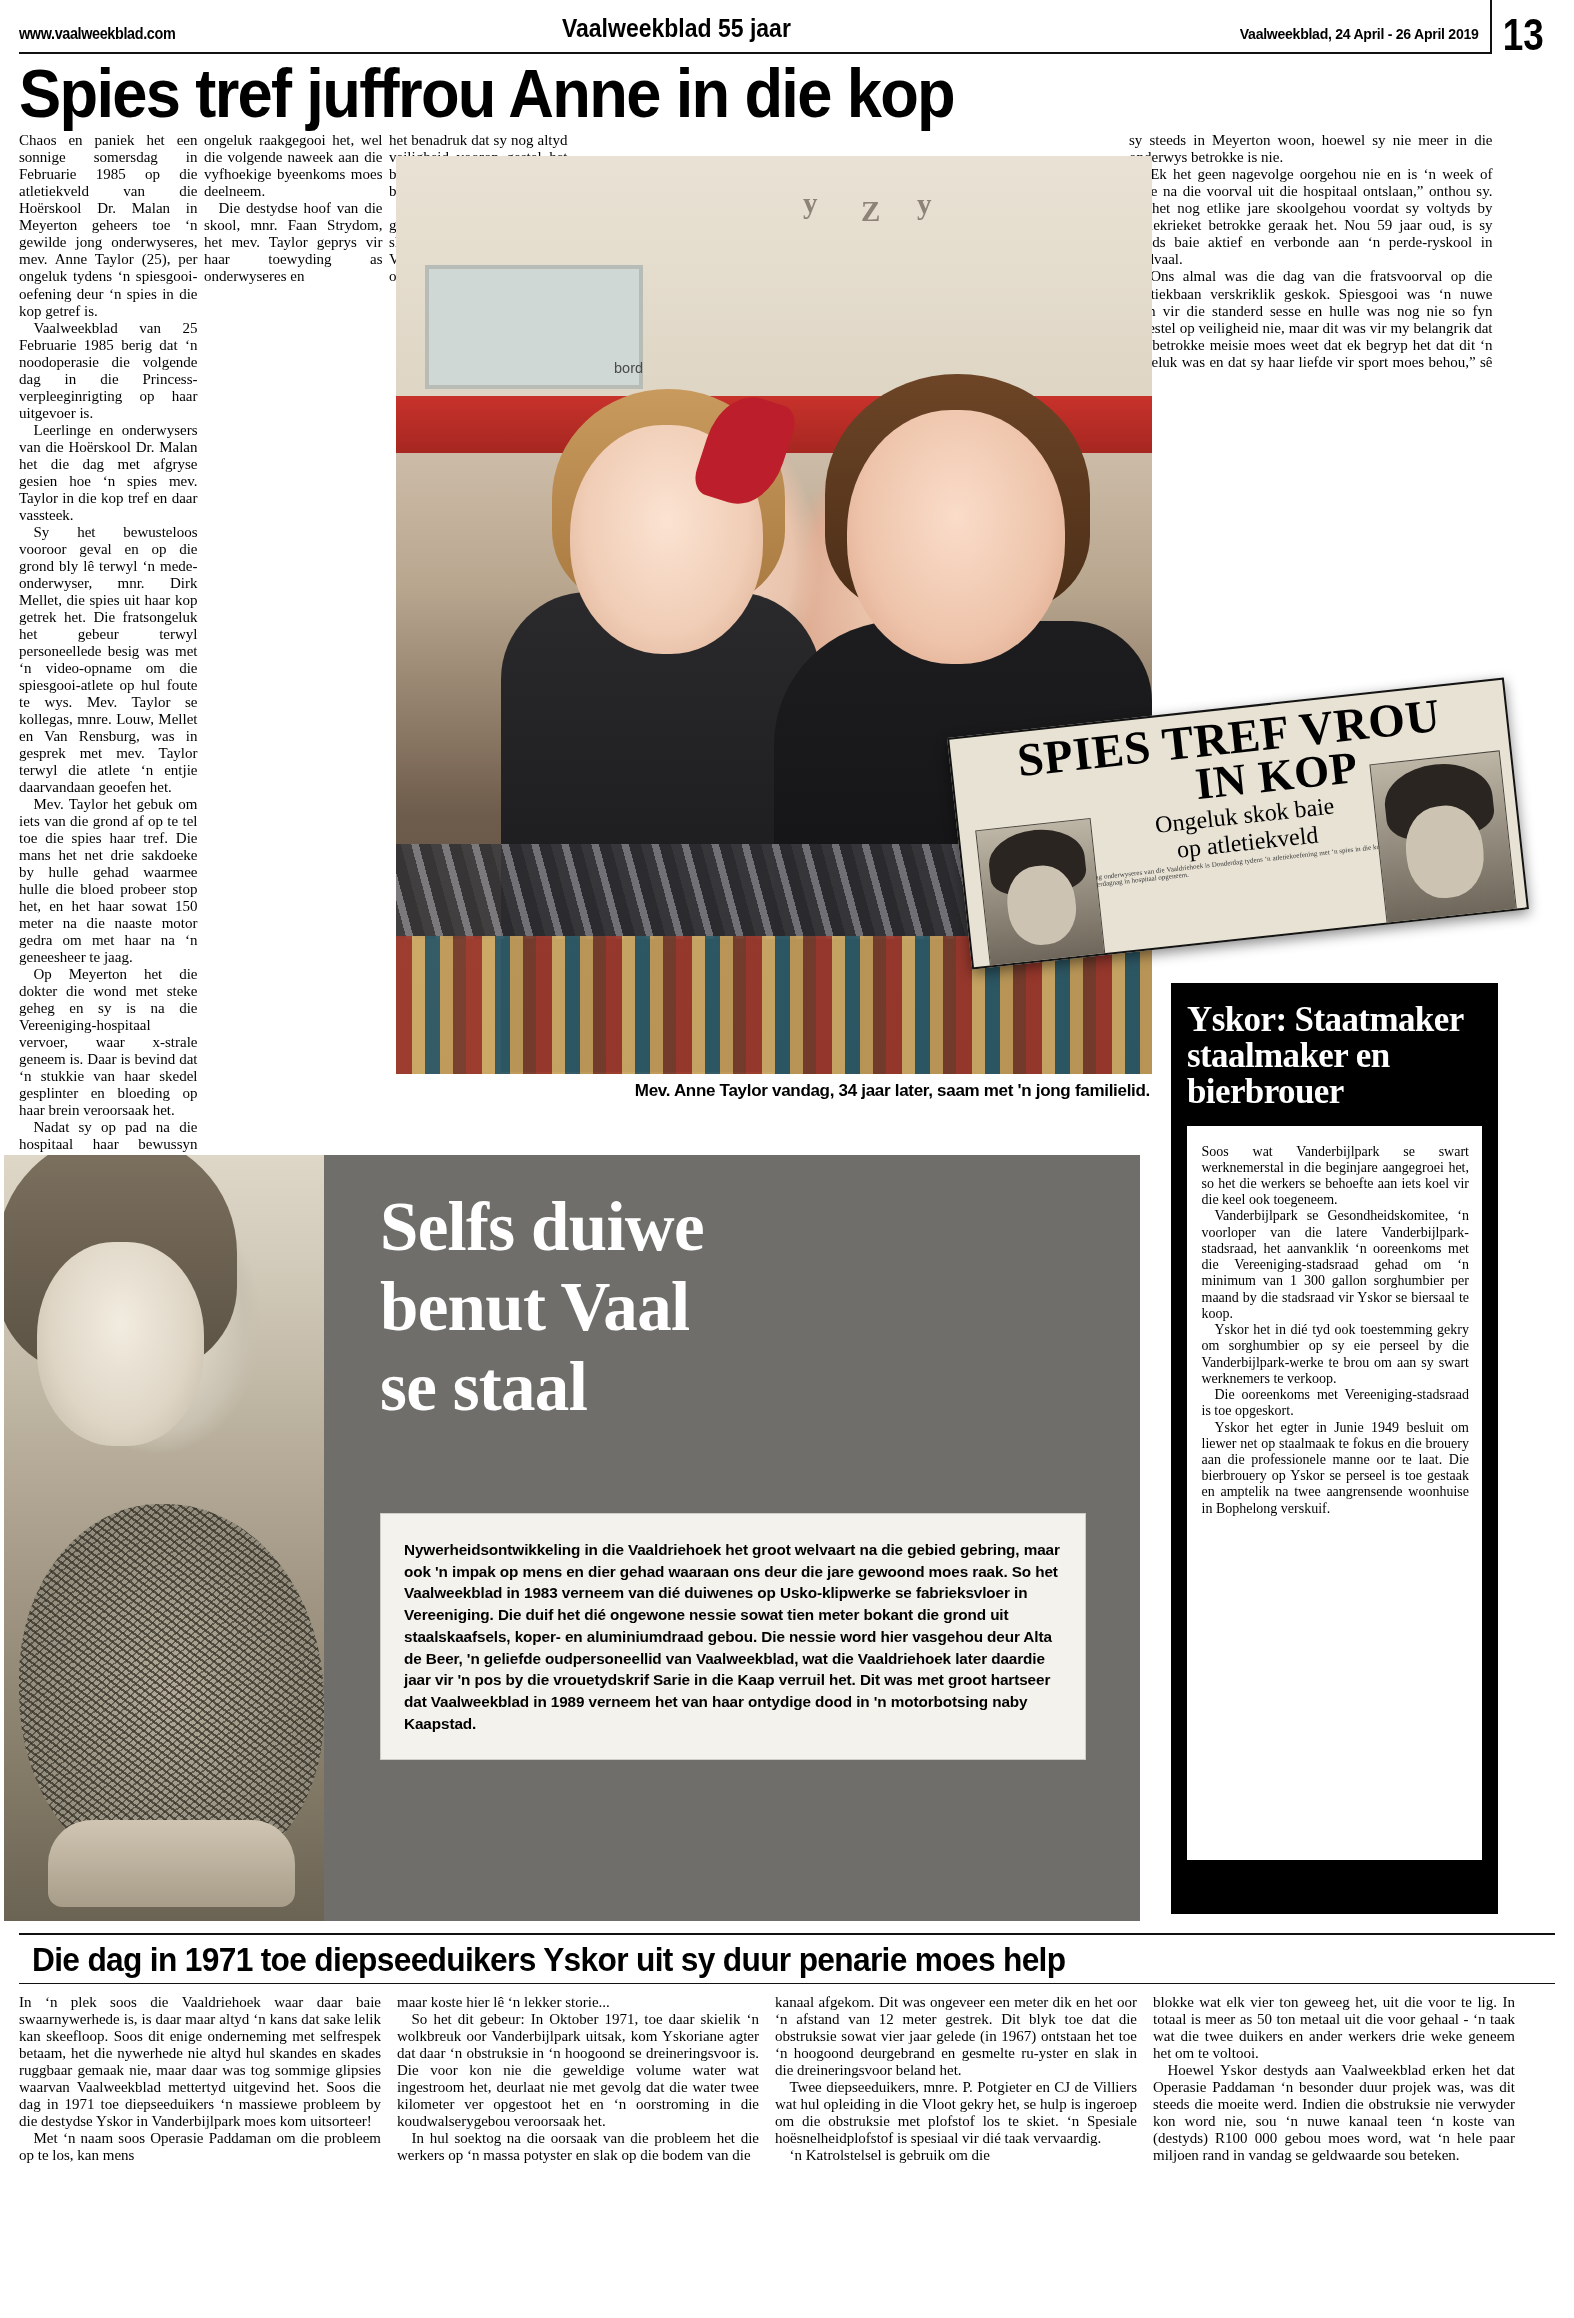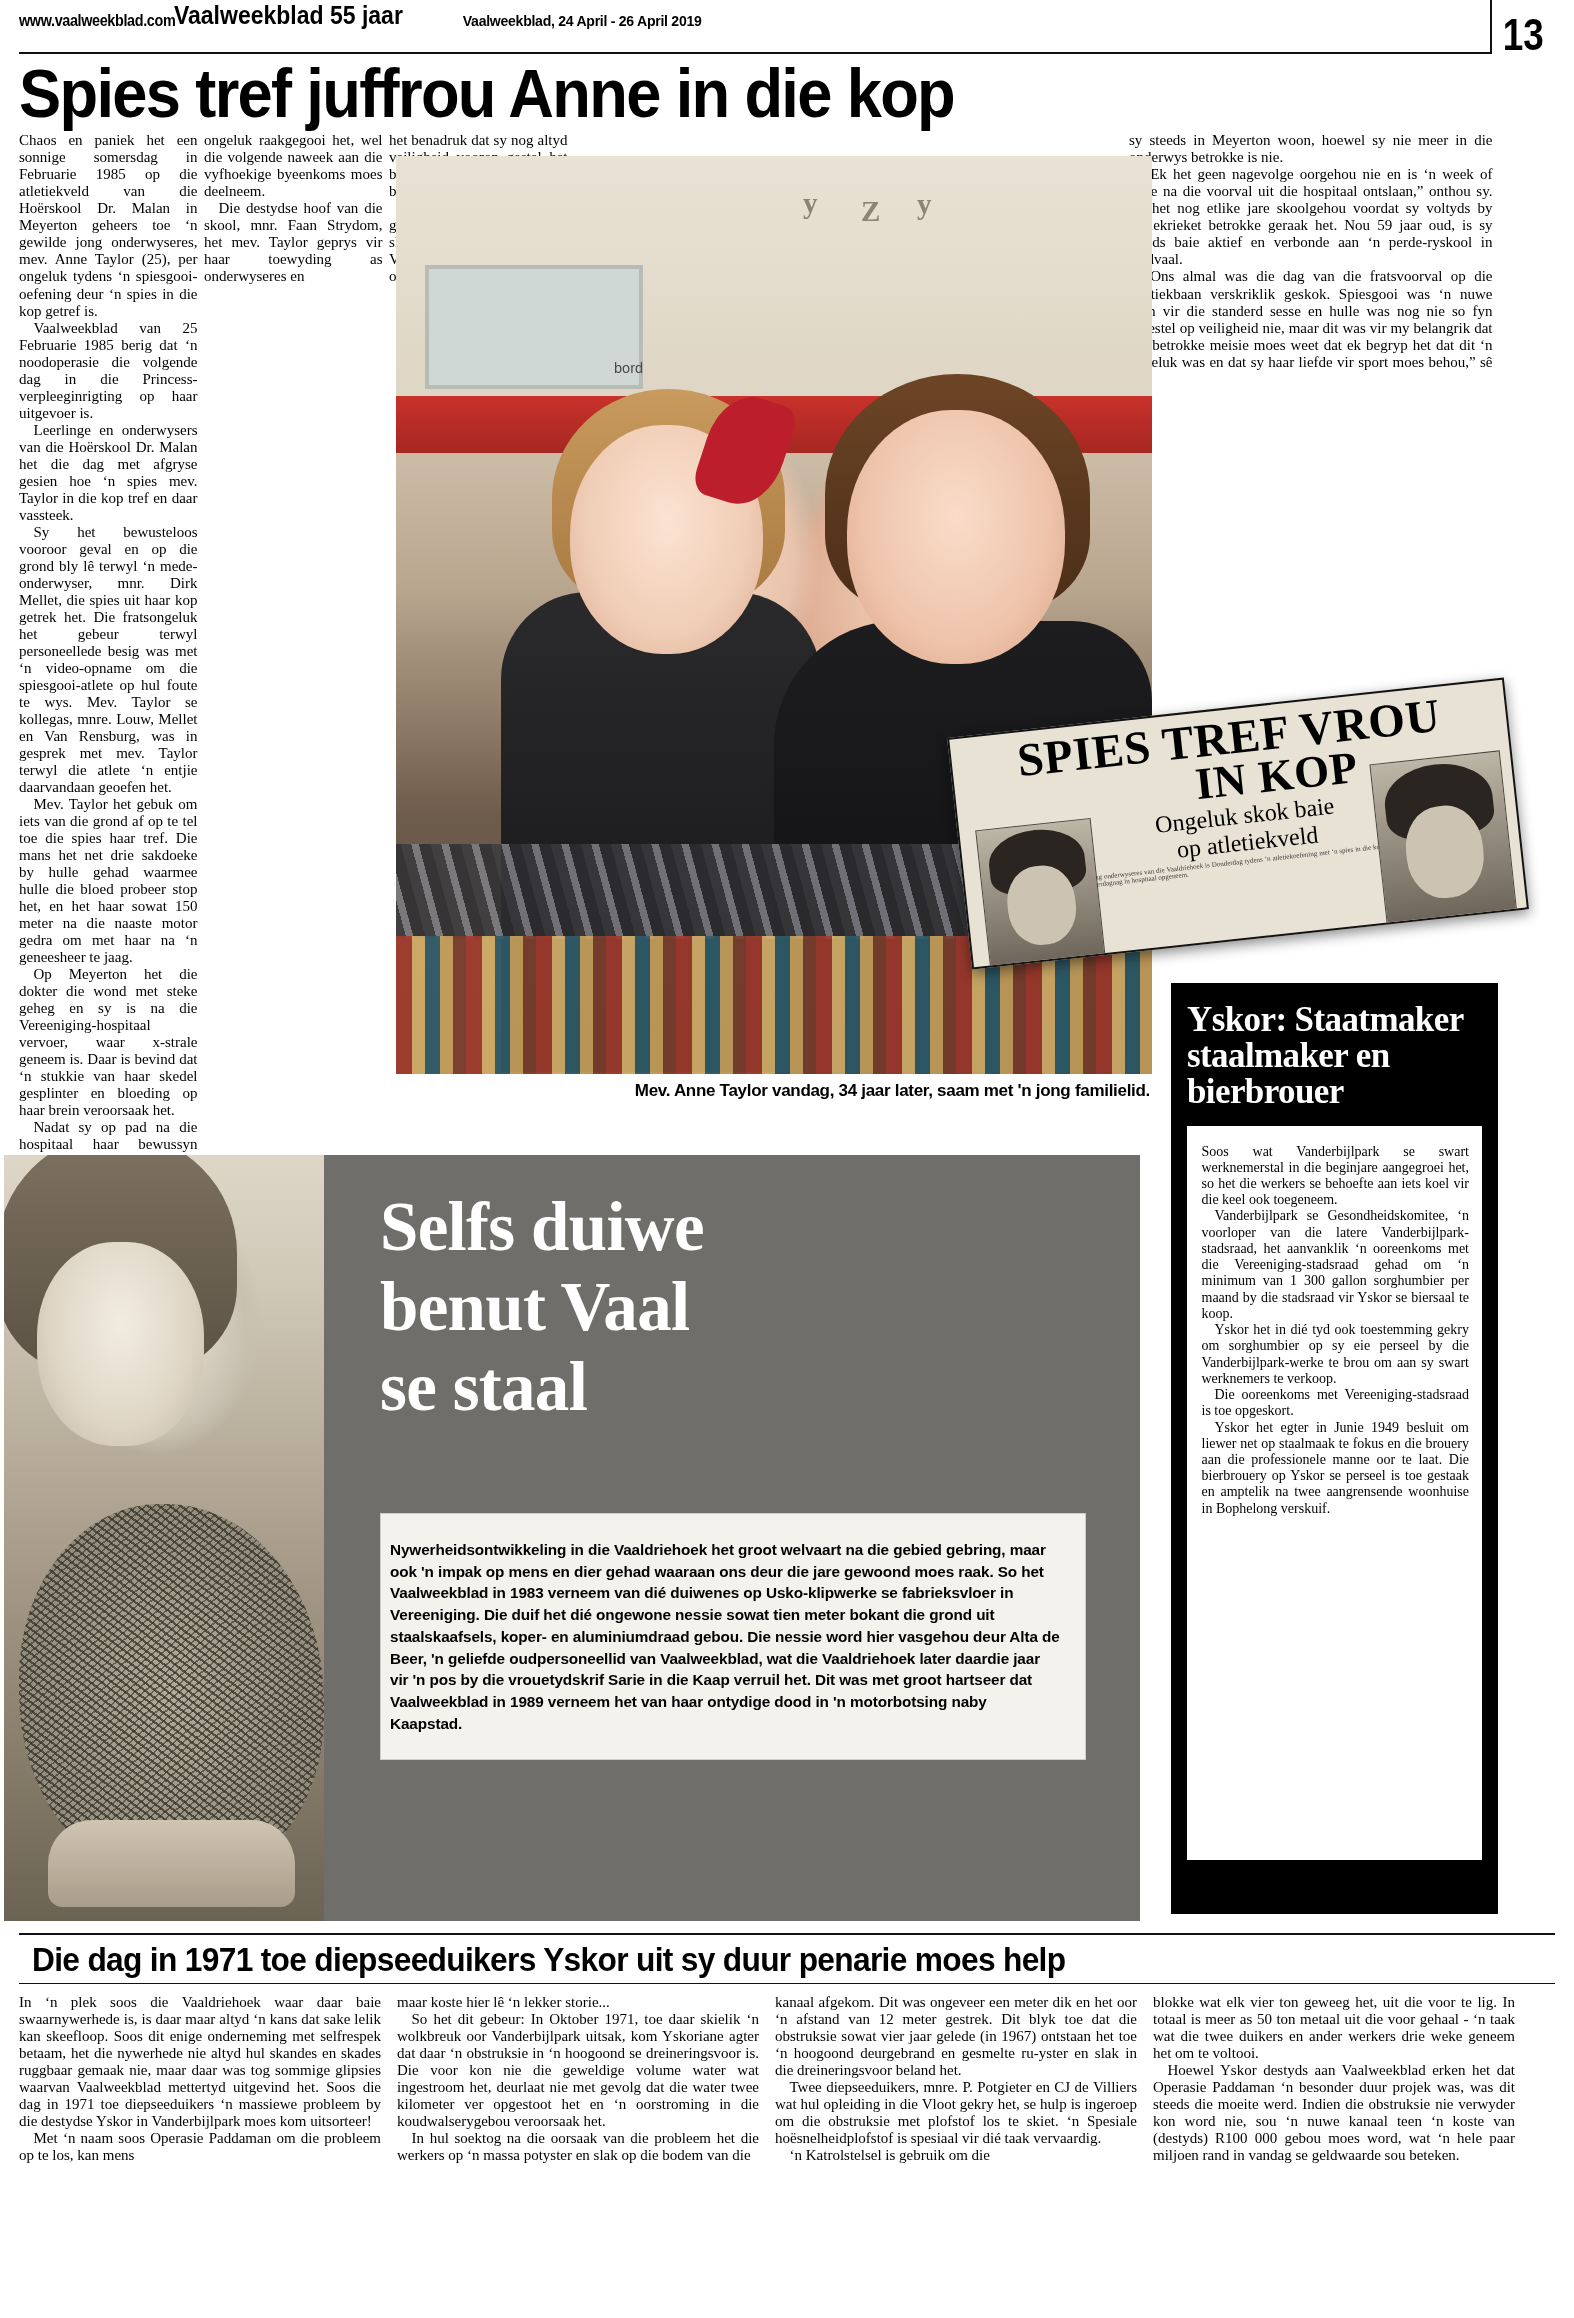--- a/index.html
+++ b/index.html
@@ -17,22 +17,23 @@
   .masthead{
     position:relative;
     height:54px;
     display:flex;
     align-items:flex-end;
   }
   .mh-inner{
     flex:1 1 auto;
     display:flex;
     align-items:flex-end;
+    justify-content:space-between;
     border-bottom:2.9px solid #111;
-    padding-bottom:22px;
+    padding-bottom:9px;
     border-right:2.2px solid #111;
     padding-right:11.6px;
     height:100%;
   }
   .mh-url{
     font-family:"Liberation Sans", sans-serif;
     font-size:16px; font-weight:700;
     letter-spacing:-0.4px;
     transform:scaleX(0.9);
     transform-origin:left bottom;
@@ -309,21 +310,21 @@
     font-weight:700;
     color:#fff;
     font-size:69px;
     line-height:1.16;
     letter-spacing:-0.7px;
   }
   .duiwe-box{
     position:absolute;
     left:51px; right:54px; top:358px;
     background:#f4f2ec;
-    padding:25px 25px 25px 9px;
+    padding:25px 25px 25px 23px;
     border:0.7px solid #cfcdc6;
   }
   .duiwe-box p{
     font-family:"Liberation Sans", sans-serif;
     font-weight:700;
     font-size:15.3px;
     line-height:1.42;
     letter-spacing:-0.1px;
     text-align:left;
   }

